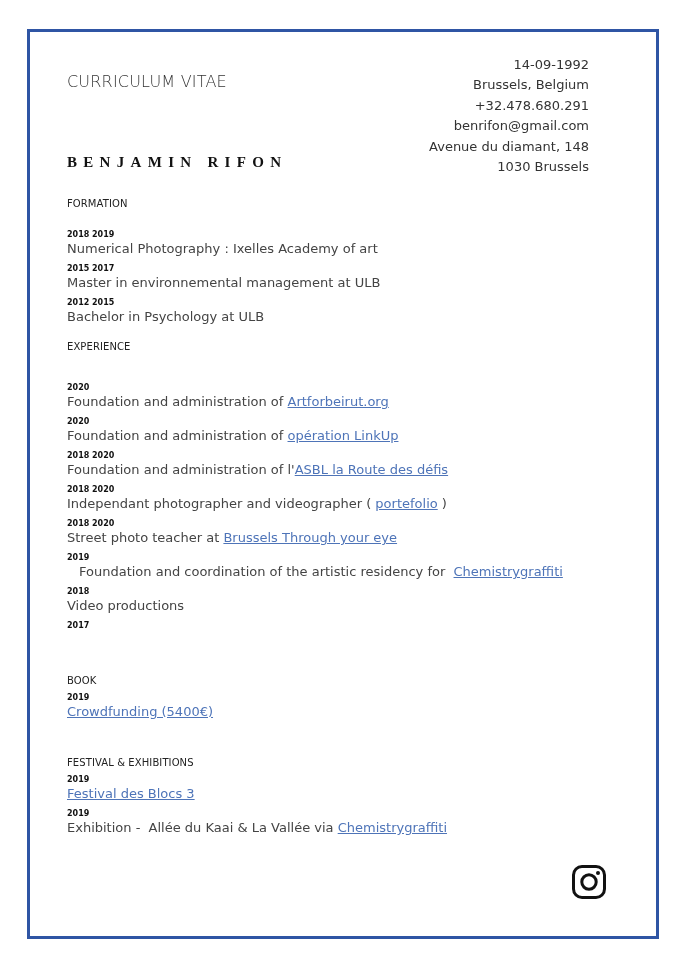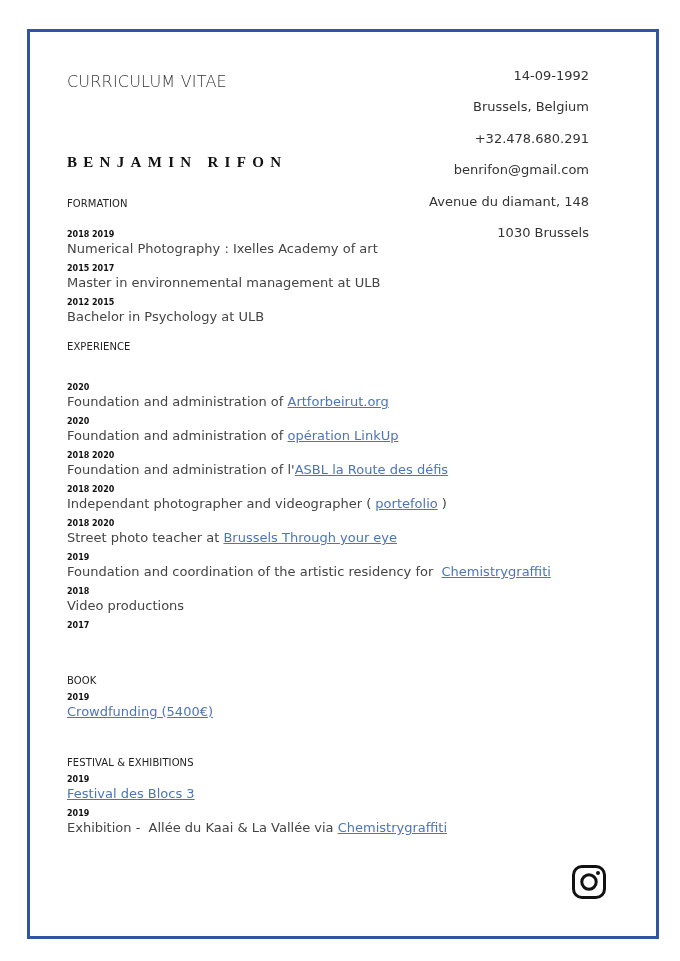--- a/index.html
+++ b/index.html
@@ -6,21 +6,21 @@
     body { width: 680px; height: 961px; position: relative; overflow: hidden;
       font-family: "DejaVu Sans", sans-serif; color: #333; }
     .frame { position: absolute; left: 27px; top: 29px; width: 626px; height: 904px;
       border: 3px solid #2f55a4; }
     .cv-title { position: absolute; left: 67px; top: 72px; font-size: 16px; font-weight: 300;
       color: #333; letter-spacing: 0.2px; font-family: "DejaVu Sans", sans-serif; }
     .name { position: absolute; left: 67px; top: 114px; font-size: 15px; font-weight: bold;
       color: #111; letter-spacing: 6.3px; font-family: Liberation Serif, serif; margin-top: 40px; }
     .contact { position: absolute; right: 91px; top: 55px; text-align: right;
       font-size: 13px; line-height: 20.4px; color: #333; }
-    .contact div { white-space: nowrap; margin-top: 11px; }
+    .contact div { white-space: nowrap; }
     .section { position: absolute; left: 67px; }
     .sec-head { font-size: 10px; color: #222; letter-spacing: 0.1px; }
     .year { font-size: 8px; font-weight: bold; color: #111; line-height: 11px; margin-top: 6px; }
     .desc { font-size: 13px; color: #444; line-height: 17px; white-space: nowrap; }
     a { color: #4e74b8; text-decoration: underline; }
     .insta { position: absolute; left: 571px; top: 864px; width: 36px; height: 36px; }
   </style>
 </head>
 <body>
 
@@ -73,21 +73,21 @@
   <div>
     <div class="year">2018 2020</div>
     <div class="desc"><span>Independant photographer and videographer ( </span><a href="#">portefolio</a><span> )</span></div>
   </div>
   <div>
     <div class="year">2018 2020</div>
     <div class="desc"><span>Street photo teacher at </span><a href="#">Brussels Through your eye</a></div>
   </div>
   <div>
     <div class="year">2019</div>
-    <div class="desc"><span style="white-space:pre;">Foundation and coordination of the artistic residency for  </span><a href="#">Chemistrygraffiti</a></div>
+    <div class="desc"><span style="white-space:pre;margin-left:12px;">Foundation and coordination of the artistic residency for  </span><a href="#">Chemistrygraffiti</a></div>
   </div>
   <div>
     <div class="year">2018</div>
     <div class="desc">Video productions</div>
   </div>
   <div>
     <div class="year">2017</div>
   </div>
 </div>
 

